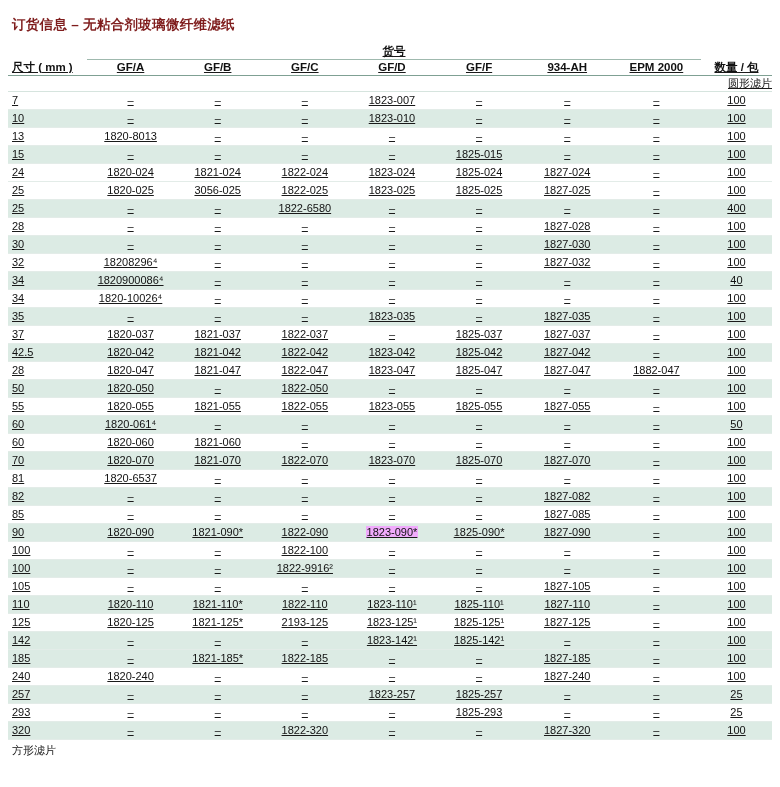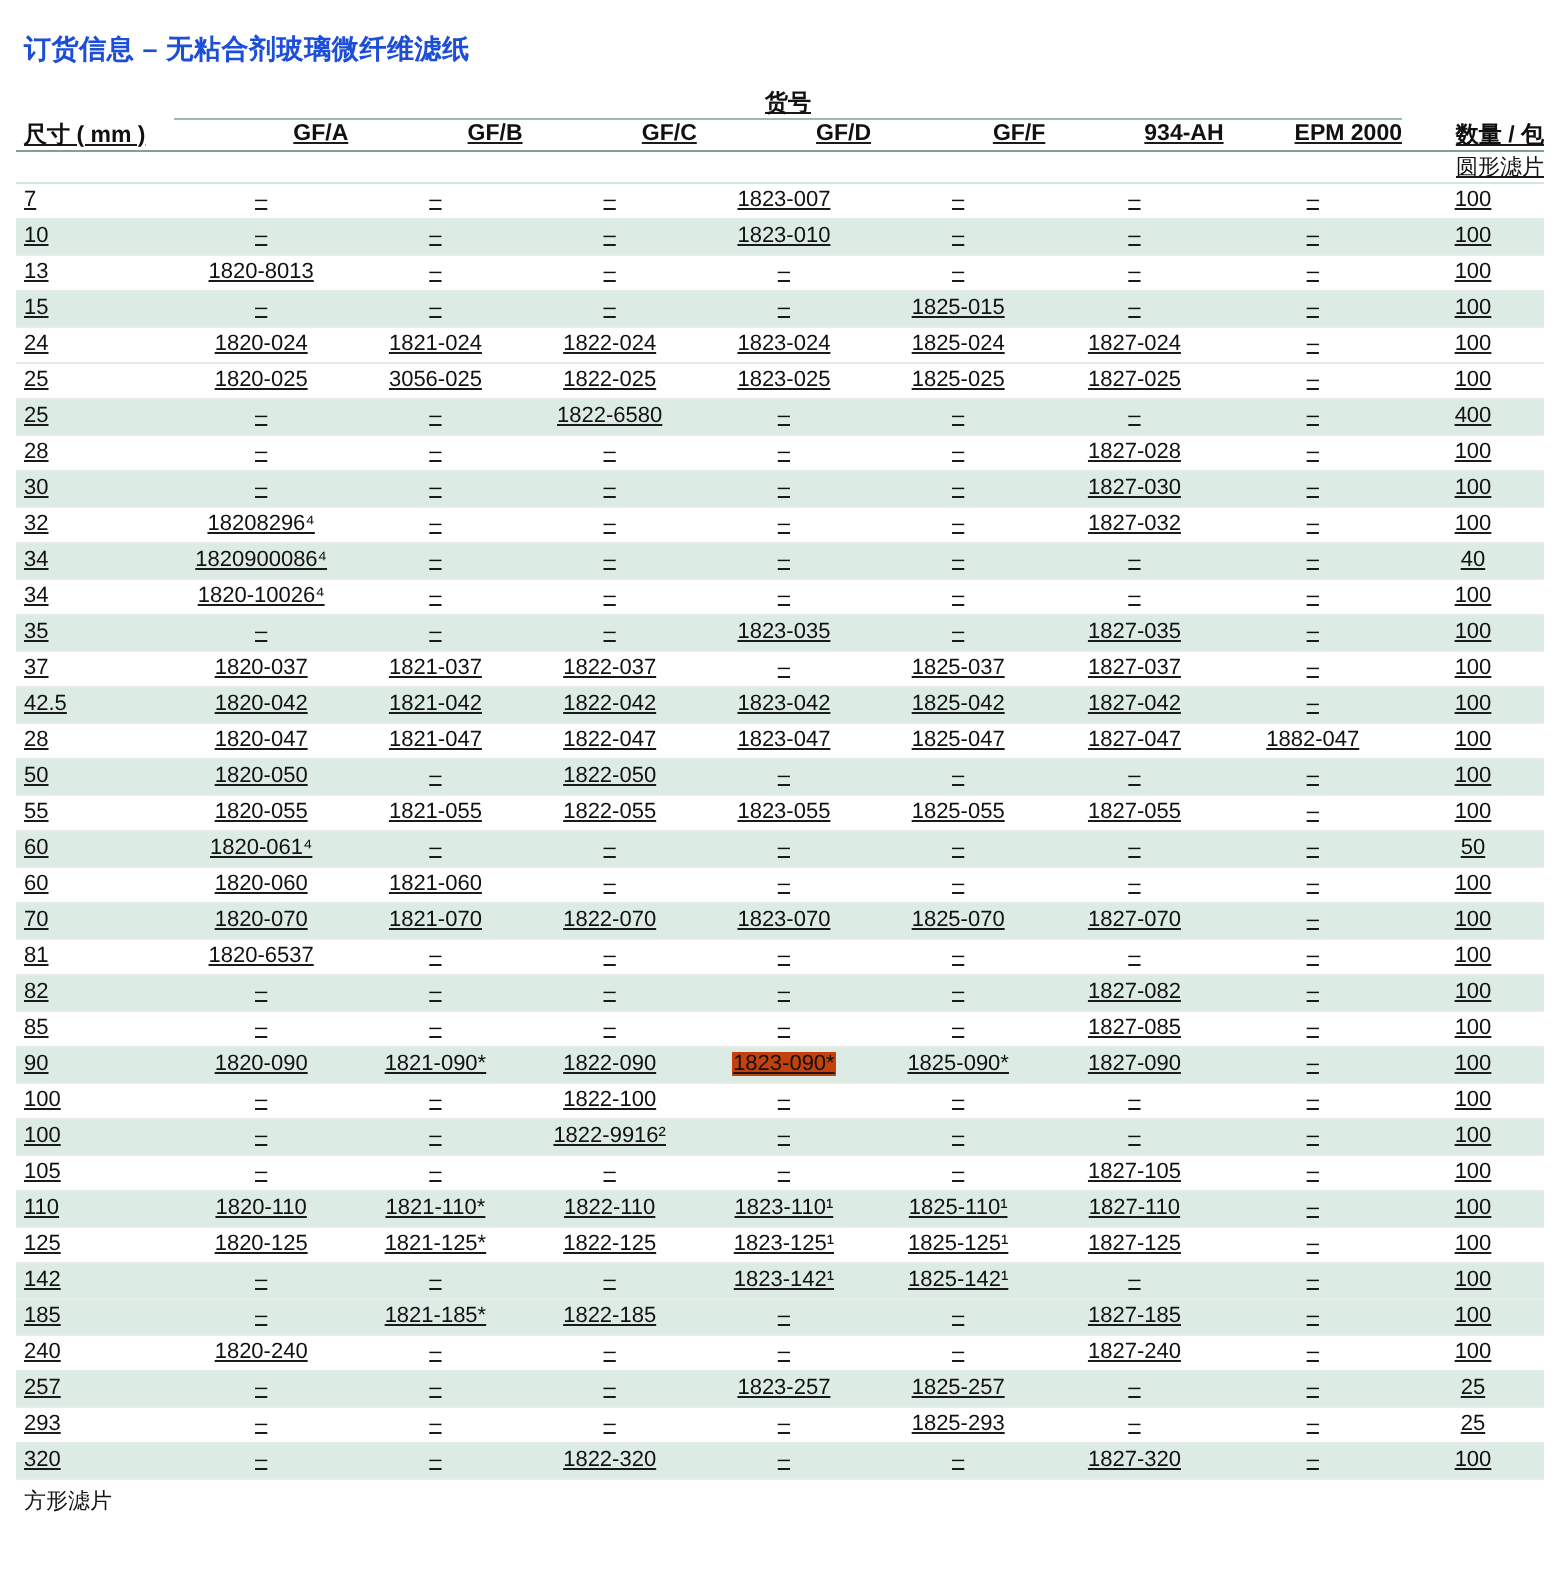--- a/index.html
+++ b/index.html
@@ -15,21 +15,21 @@
     overflow: hidden;
   }
   .page {
     width: 780px;
     box-sizing: border-box;
     padding: 12px 8px 0 8px;
   }
   .doc-title {
     font-size: 13.5px;
     font-weight: bold;
-    color: #1d4ed8;
+    color: #7f1d1d;
     padding: 4px 4px 10px 4px;
     letter-spacing: 0.3px;
   }
   table.order-table {
     width: 764px;
     border-collapse: collapse;
     table-layout: fixed;
     font-size: 11px;
     text-decoration: underline;
   }
@@ -42,21 +42,21 @@
     font-weight: bold;
     font-size: 11.5px;
     padding: 3px 0 3px 0;
     border-bottom: 1px solid #9fb9ae;
     color: #111;
   }
   .hdr-top td.nb {
     border-bottom: none;
   }
   .hdr-sub td {
-    text-align: right;
+    text-align: center;
     font-weight: bold;
     font-size: 11.5px;
     padding: 5px 0 6px 0;
     border-bottom: 1px solid #7fa093;
     color: #111;
   }
   .hdr-sub td.size-col {
     text-align: left;
     padding-left: 4px;
     margin-left: 40px;
@@ -80,21 +80,21 @@
     text-align: left;
     padding-left: 4px;
   }
   tr.shade td {
     background: #dcebe4;
   }
   tr.plain td {
     background: #ffffff;
   }
   .hl {
-    background: #c2410c;
+    background: #f0abfc;
     padding: 0 1px;
   }
   .col-size   { width: 78px; }
   .col-gf     { width: 86px; }
   .col-934    { width: 88px; }
   .col-epm    { width: 88px; }
   .col-qty    { width: 70px; }
   .footer-note {
     font-size: 11px;
     padding: 3px 0 0 4px;
@@ -456,21 +456,21 @@
           <td>1823-110¹</td>
           <td>1825-110¹</td>
           <td>1827-110</td>
           <td>–</td>
           <td>100</td>
         </tr>
         <tr class="data-row plain">
           <td class="size-col">125</td>
           <td>1820-125</td>
           <td>1821-125*</td>
-          <td>1822-125</td>
+          <td>2193-125</td>
           <td>1823-125¹</td>
           <td>1825-125¹</td>
           <td>1827-125</td>
           <td>–</td>
           <td>100</td>
         </tr>
         <tr class="data-row shade">
           <td class="size-col">142</td>
           <td>–</td>
           <td>–</td>

